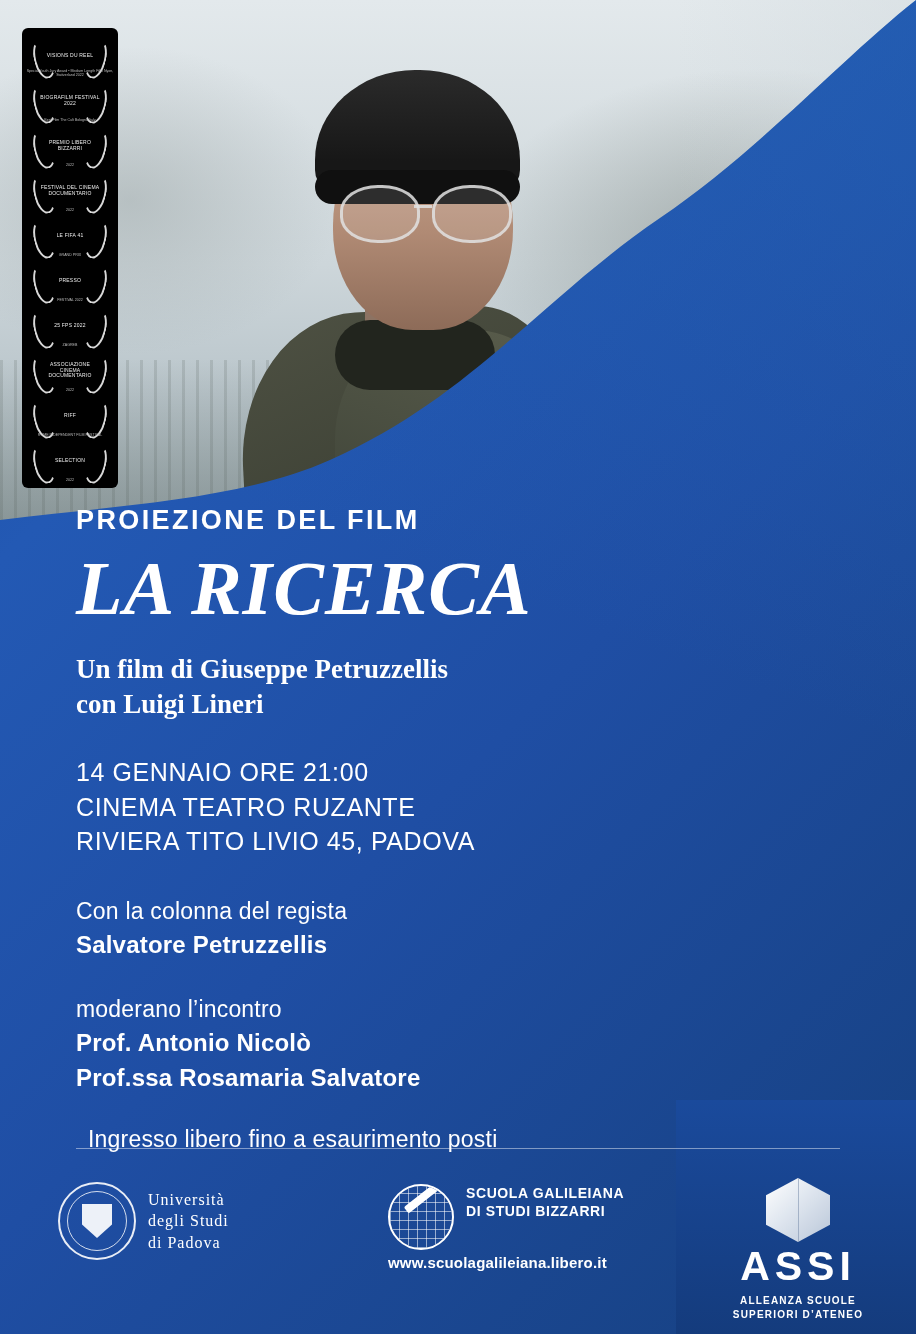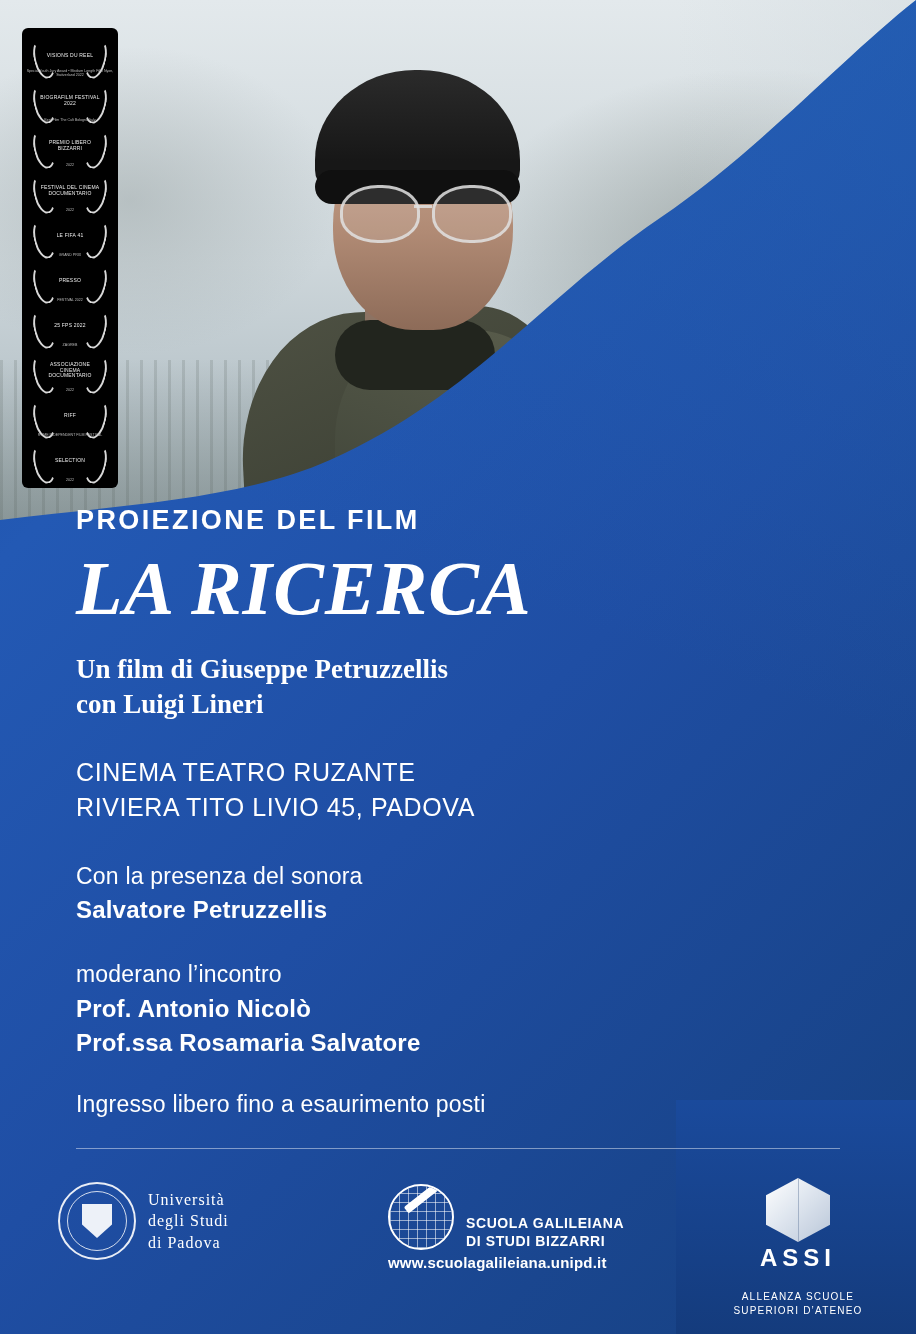--- a/index.html
+++ b/index.html
@@ -216,21 +216,21 @@
   .strong {
     font-size: 24px;
     line-height: 1.45;
     font-weight: 700;
     letter-spacing: .2px;
     margin: 0;
   }
   .free {
     font-size: 23px;
     letter-spacing: .2px;
-    margin: 0;
+    margin: 12px;
   }
 
   .divider {
     position: absolute;
     left: 76px; top: 1148px;
     width: 764px; height: 1px;
     background: rgba(255,255,255,.45);
   }
 
   
@@ -262,21 +262,21 @@
     clip-path: polygon(0 0,100% 0,100% 60%,50% 100%,0 60%);
   }
   .unipd-text {
     font-family: "Liberation Serif", serif;
     font-size: 16px;
     line-height: 1.32;
     letter-spacing: 1px;
   }
   .logo-galileiana {
     position:absolute; left: 388px; top: 6px;
-    display:flex; align-items:flex-end; gap: 12px;
+    display:flex; align-items:flex-start; gap: 12px;
   }
   .gal-mark {
     position:relative;
     width: 62px; height: 62px;
     border-radius: 50%;
     border: 2px solid #fff;
     overflow: hidden;
   }
   .gal-mark .tel {
     position:absolute; left: 12px; top: 8px; width: 40px; height: 8px;
@@ -304,24 +304,24 @@
     background: linear-gradient(135deg,#ffffff 0%, #dfe6ef 45%, #b9c6d8 100%);
     clip-path: polygon(50% 0,100% 27%,100% 73%,50% 100%,0 73%,0 27%);
     position: relative;
   }
   .assi-gem:after {
     content:"";
     position:absolute; left: 50%; top: 0; width: 1px; height: 100%;
     background: rgba(120,140,170,.55);
   }
   .assi-name {
-    font-size: 24px; font-weight: 700; letter-spacing: 5px; line-height: 1;
+    font-size: 41px; font-weight: 700; letter-spacing: 5px; line-height: 1;
   }
   .assi-sub {
-    font-size: 10px; font-weight: 400; letter-spacing: 1.2px; line-height: 1.35; margin-top: 20px;
+    font-size: 10px; font-weight: 700; letter-spacing: 1.2px; line-height: 1.35; margin-top: 7px;
   }
 </style>
 </head>
 <body>
 
 <div class="poster">
 
   <div class="photo">
     <div class="sky"></div>
     <div class="treeline"></div>
@@ -415,25 +415,26 @@
   </div>
 
   <div class="content">
     <p class="kicker">PROIEZIONE DEL FILM</p>
     <h1 class="title">LA RICERCA</h1>
     <div class="credits">
       <div>Un film di Giuseppe Petruzzellis</div>
       <div>con Luigi Lineri</div>
     </div>
     <div class="when">
+      <div>14 GENNAIO ORE 21:00</div>
       <div>CINEMA TEATRO RUZANTE</div>
       <div>RIVIERA TITO LIVIO 45, PADOVA</div>
     </div>
     <div class="block">
-      <p class="lite">Con la presenza del sonora</p>
+      <p class="lite">Con la colonna del regista</p>
       <p class="strong">Salvatore Petruzzellis</p>
     </div>
     <div class="block">
       <p class="lite">moderano l’incontro</p>
       <p class="strong">Prof. Antonio Nicolò</p>
       <p class="strong">Prof.ssa Rosamaria Salvatore</p>
     </div>
     <p class="free">Ingresso libero fino a esaurimento posti</p>
   </div>
 
@@ -455,21 +456,21 @@
     <div class="logo-galileiana">
       <div class="gal-mark">
         <div class="grid"></div>
         <div class="tel"></div>
       </div>
       <div class="gal-text">
         <div>SCUOLA GALILEIANA</div>
         <div>DI STUDI BIZZARRI</div>
       </div>
     </div>
-    <div class="gal-url">www.scuolagalileiana.unipd.it</div>
+    <div class="gal-url">www.scuolagalileiana.libero.it</div>
 
     <div class="logo-assi">
       <div class="assi-gem"></div>
       <div class="assi-name">ASSI</div>
       <div class="assi-sub">
         <div>ALLEANZA SCUOLE</div>
         <div>SUPERIORI D’ATENEO</div>
       </div>
     </div>
 

